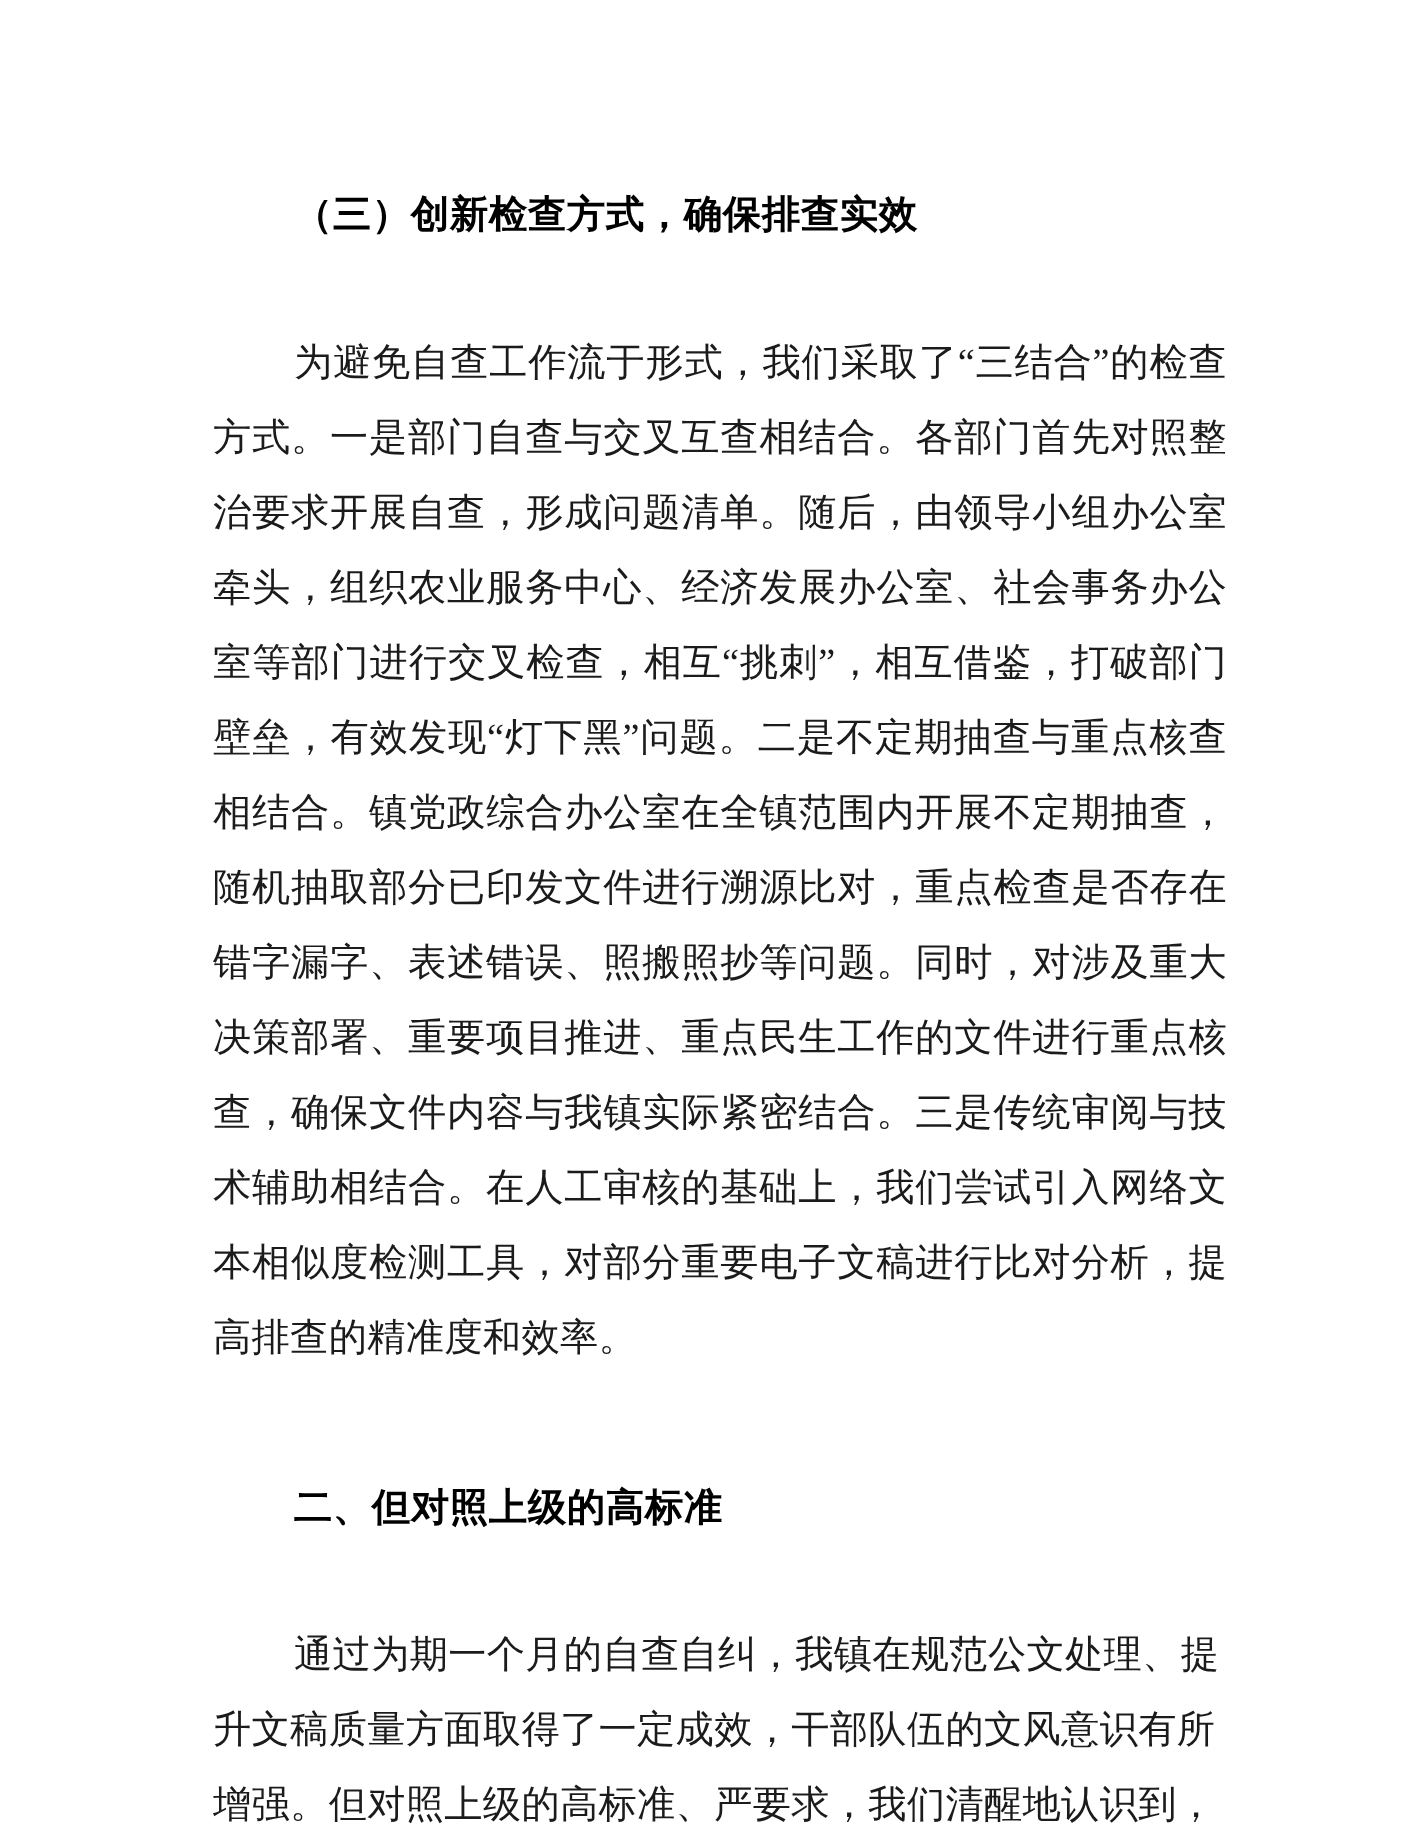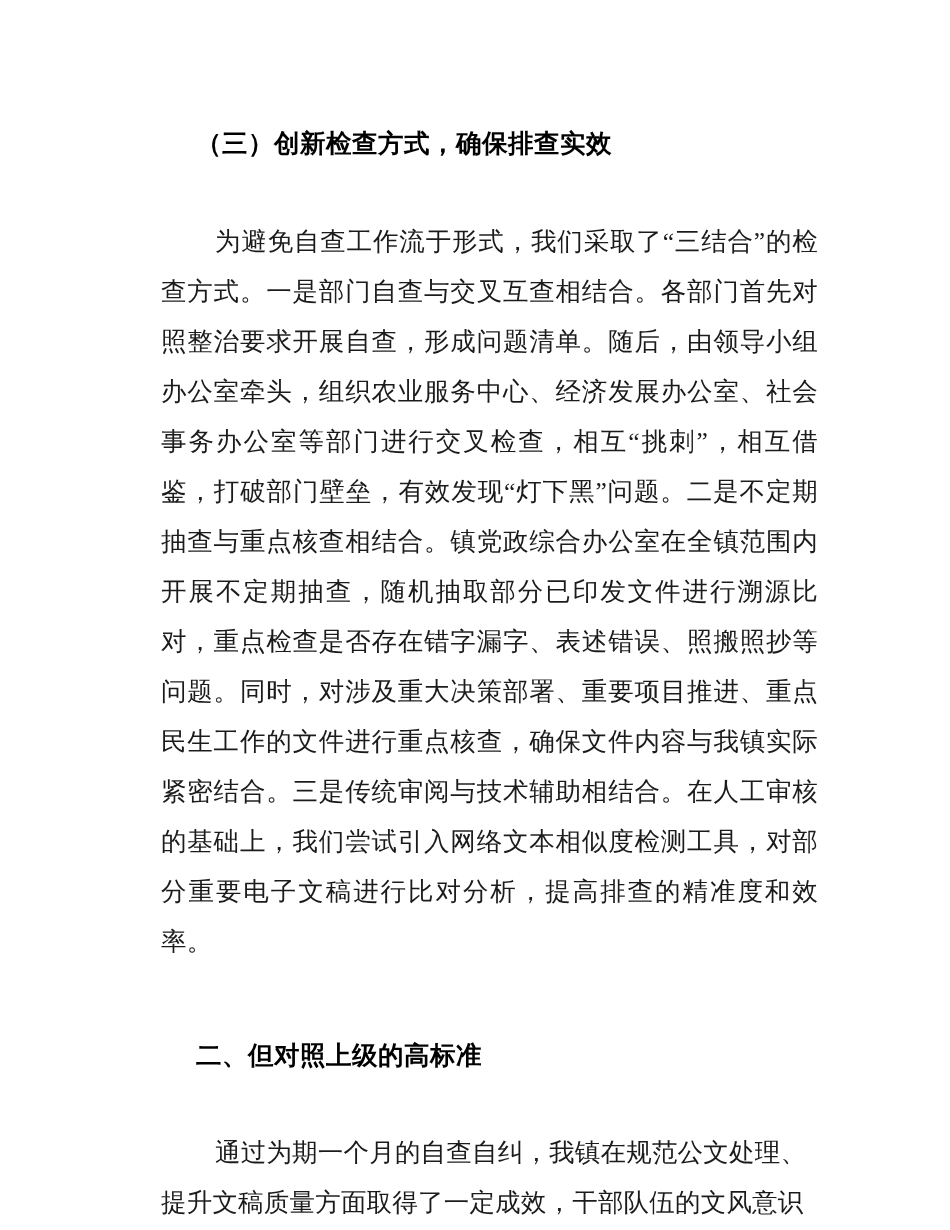--- a/index.html
+++ b/index.html
@@ -40,21 +40,20 @@
   }
   .para {
     font-family: "Liberation Serif", "DejaVu Serif", serif;
     font-size: 25.5px;
     line-height: 50px;
     color: #1b1b1b;
     text-align: justify;
     text-justify: inter-ideograph;
     text-indent: 54px;
     letter-spacing: 0.2px;
-    margin-left: 19px;
   }
   .para-last {
     text-align: left;
   }
   
   .gap-h1 { height: 118px; }
   .gap-after-h1 { height: 23px; }
   .gap-before-h2 { height: 38px; }
   .gap-after-h2 { height: 22px; }
 </style>

